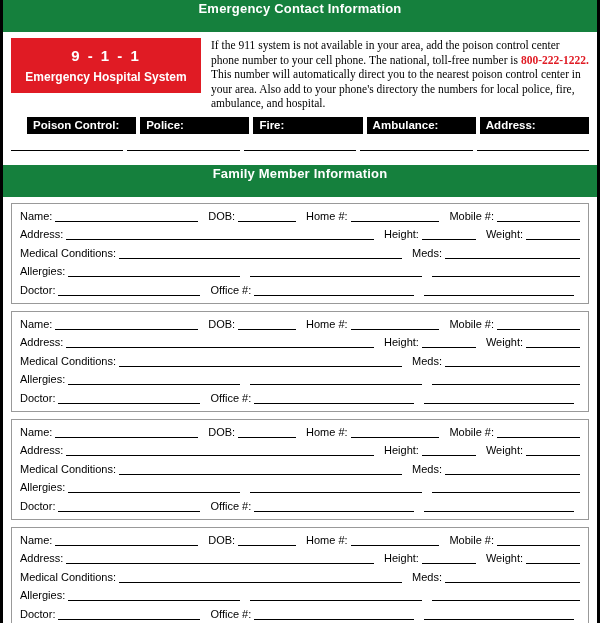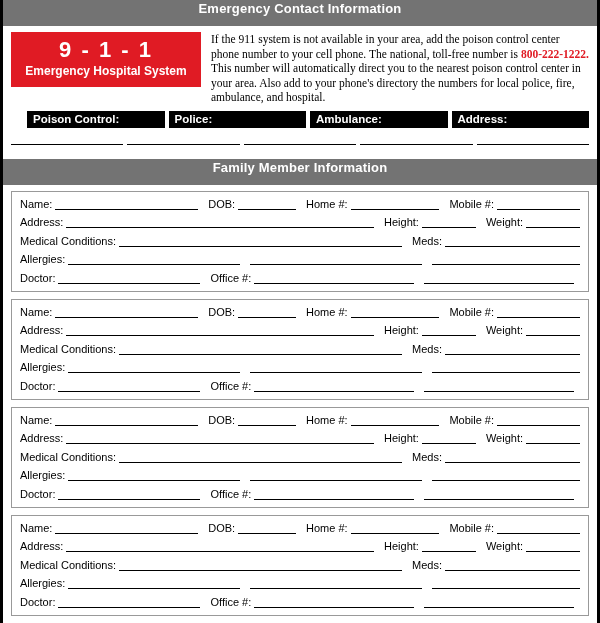--- a/index.html
+++ b/index.html
@@ -19,47 +19,47 @@
     position: relative;
     width: 600px;
     height: 623px;
     box-sizing: border-box;
     border-left: 3px solid #000;
     border-right: 3px solid #000;
   }
 
   
   .section-bar {
-    background: #737373;
+    background: #15803d;
     color: #ffffff;
     text-align: center;
     font-weight: bold;
     font-size: 13px;
     line-height: 18px;
-    height: 26px;
+    height: 32px;
     letter-spacing: .2px;
   }
 
   
   .emergency-wrap {
     display: flex;
     align-items: flex-start;
     padding: 6px 8px 2px 8px;
   }
   .badge-911 {
     width: 190px;
     background: #e01b24;
     color: #ffffff;
     text-align: center;
     padding: 6px 2px 8px 2px;
     box-sizing: border-box;
     flex: 0 0 190px;
   }
   .badge-911 .big {
-    font-size: 22px;
+    font-size: 15px;
     font-weight: bold;
     letter-spacing: 2px;
     line-height: 24px;
   }
   .badge-911 .mid {
     font-size: 11px;
     line-height: 14px;
   }
   .badge-911 .sub {
     font-size: 12px;
@@ -167,20 +167,21 @@
       <div class="sub">Emergency Hospital System</div>
     </div>
     <div class="emergency-text">
       <span>If the 911 system is not available in your area, add the poison control center phone number to your cell phone. The national, toll-free number is </span><span class="poison-number">800-222-1222.</span><span> This number will automatically direct you to the nearest poison control center in your area. Also add to your phone's directory the numbers for local police, fire, ambulance, and hospital.</span>
     </div>
   </div>
 
   <div class="phone-labels">
     <div class="phone-label">Poison Control:</div>
     <div class="phone-label">Police:</div>
+    <div class="phone-label">Fire:</div>
     <div class="phone-label">Ambulance:</div>
     <div class="phone-label">Address:</div>
   </div>
 
   <div class="phone-lines">
     <div class="phone-line"></div>
     <div class="phone-line"></div>
     <div class="phone-line"></div>
     <div class="phone-line"></div>
     <div class="phone-line"></div>

